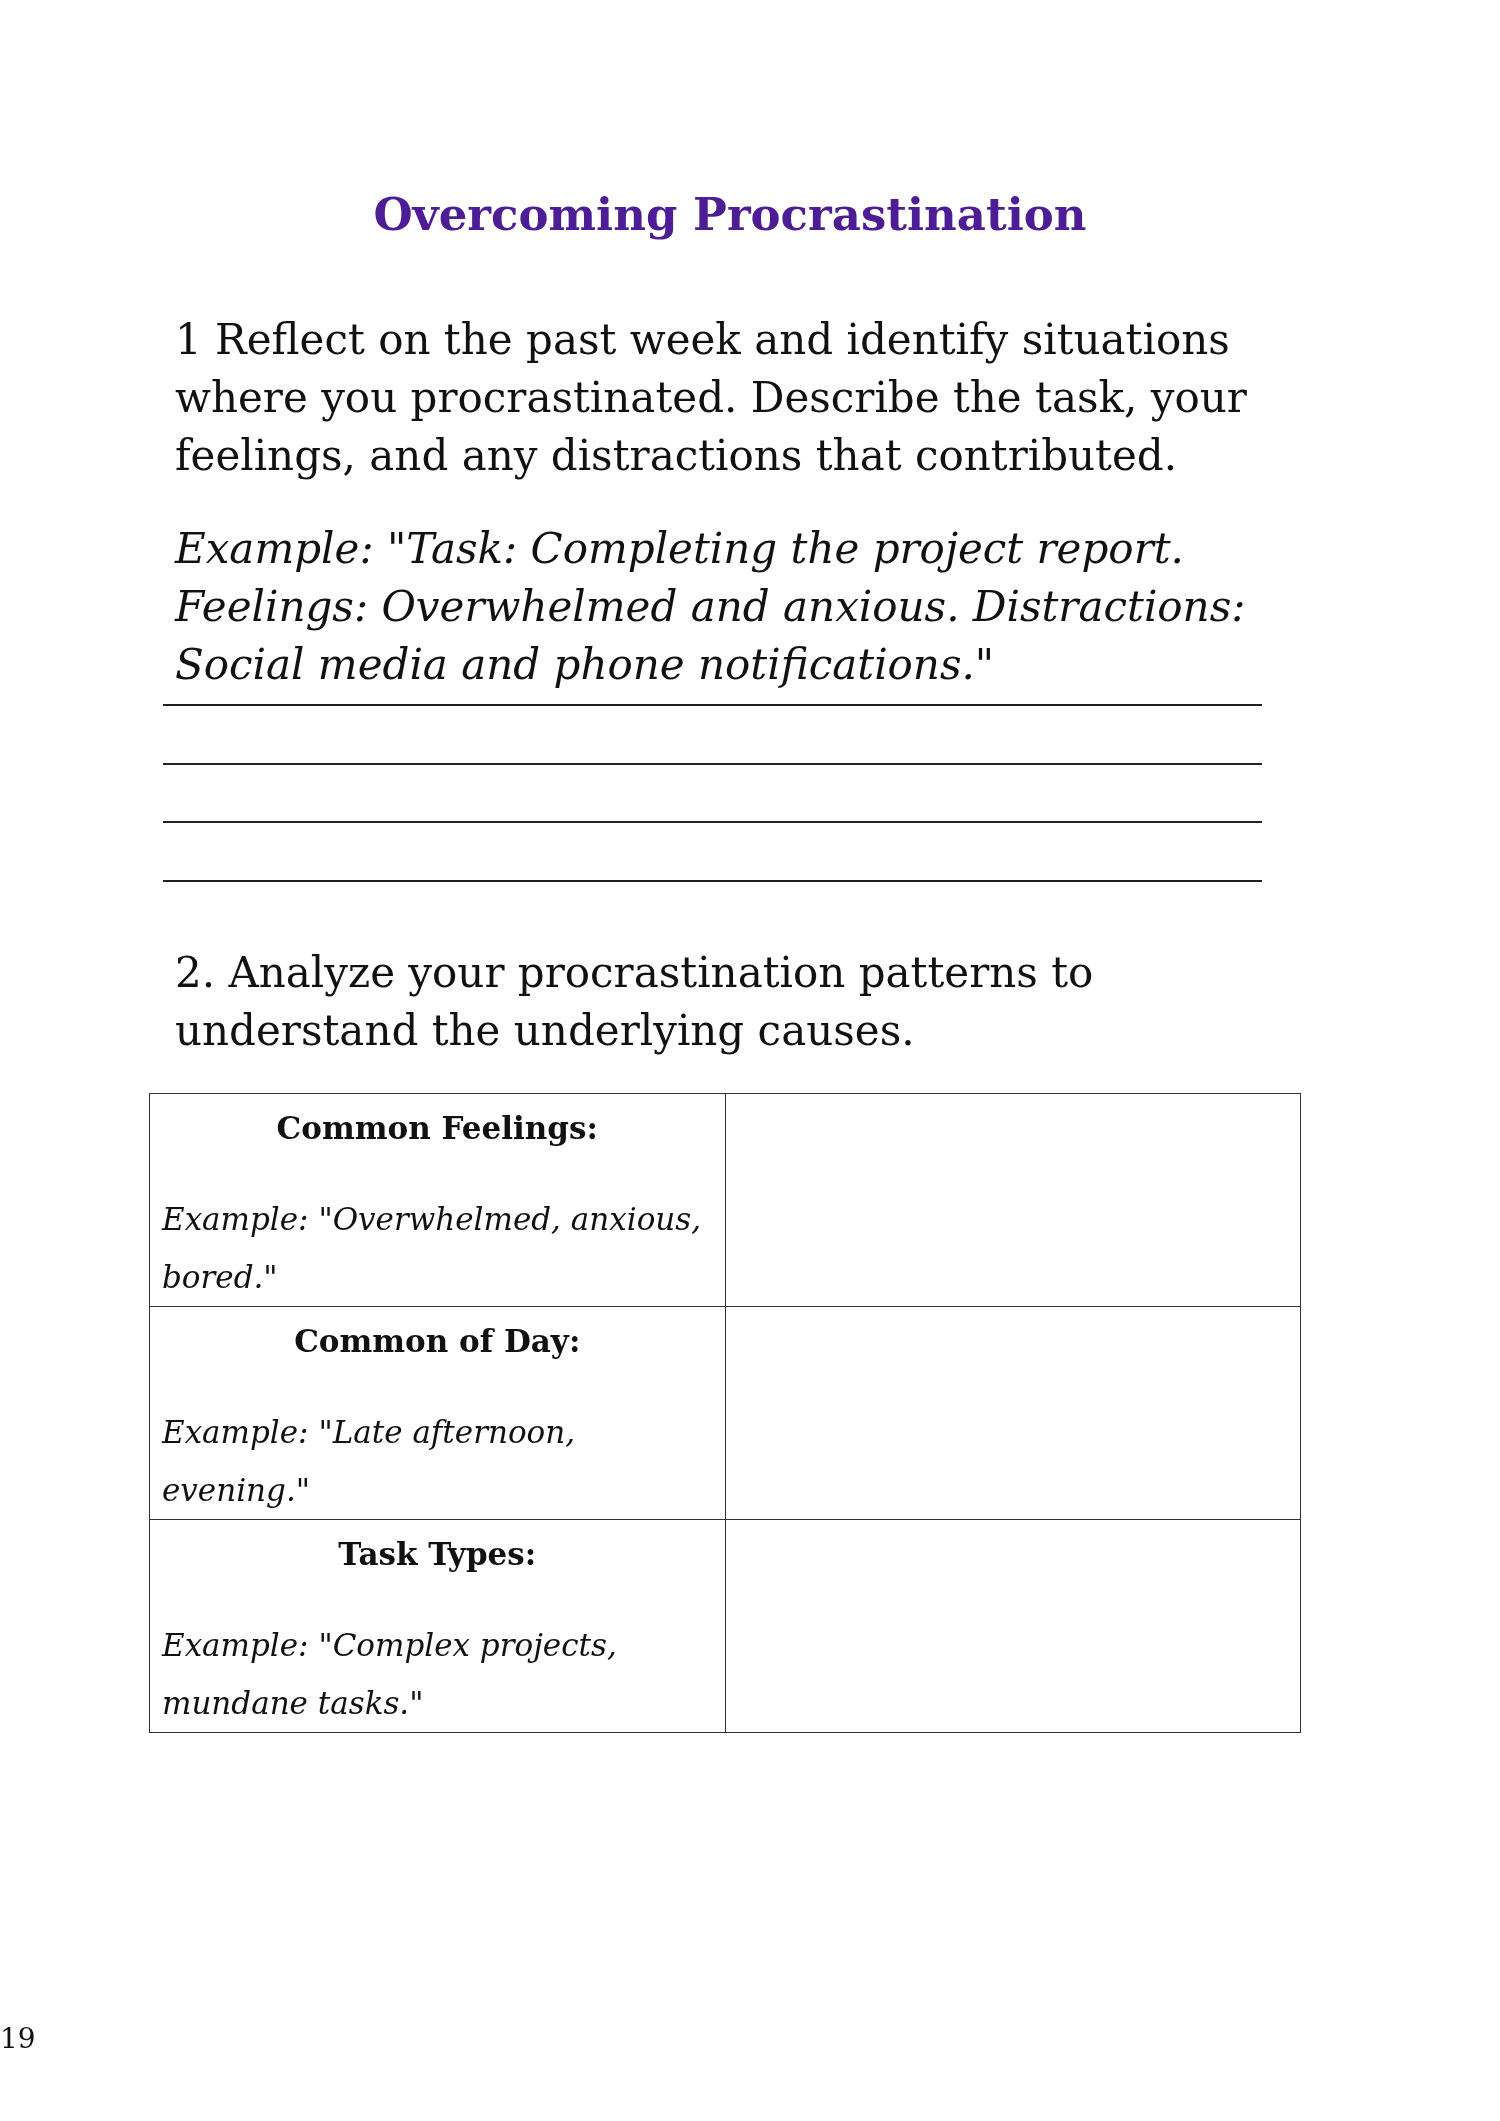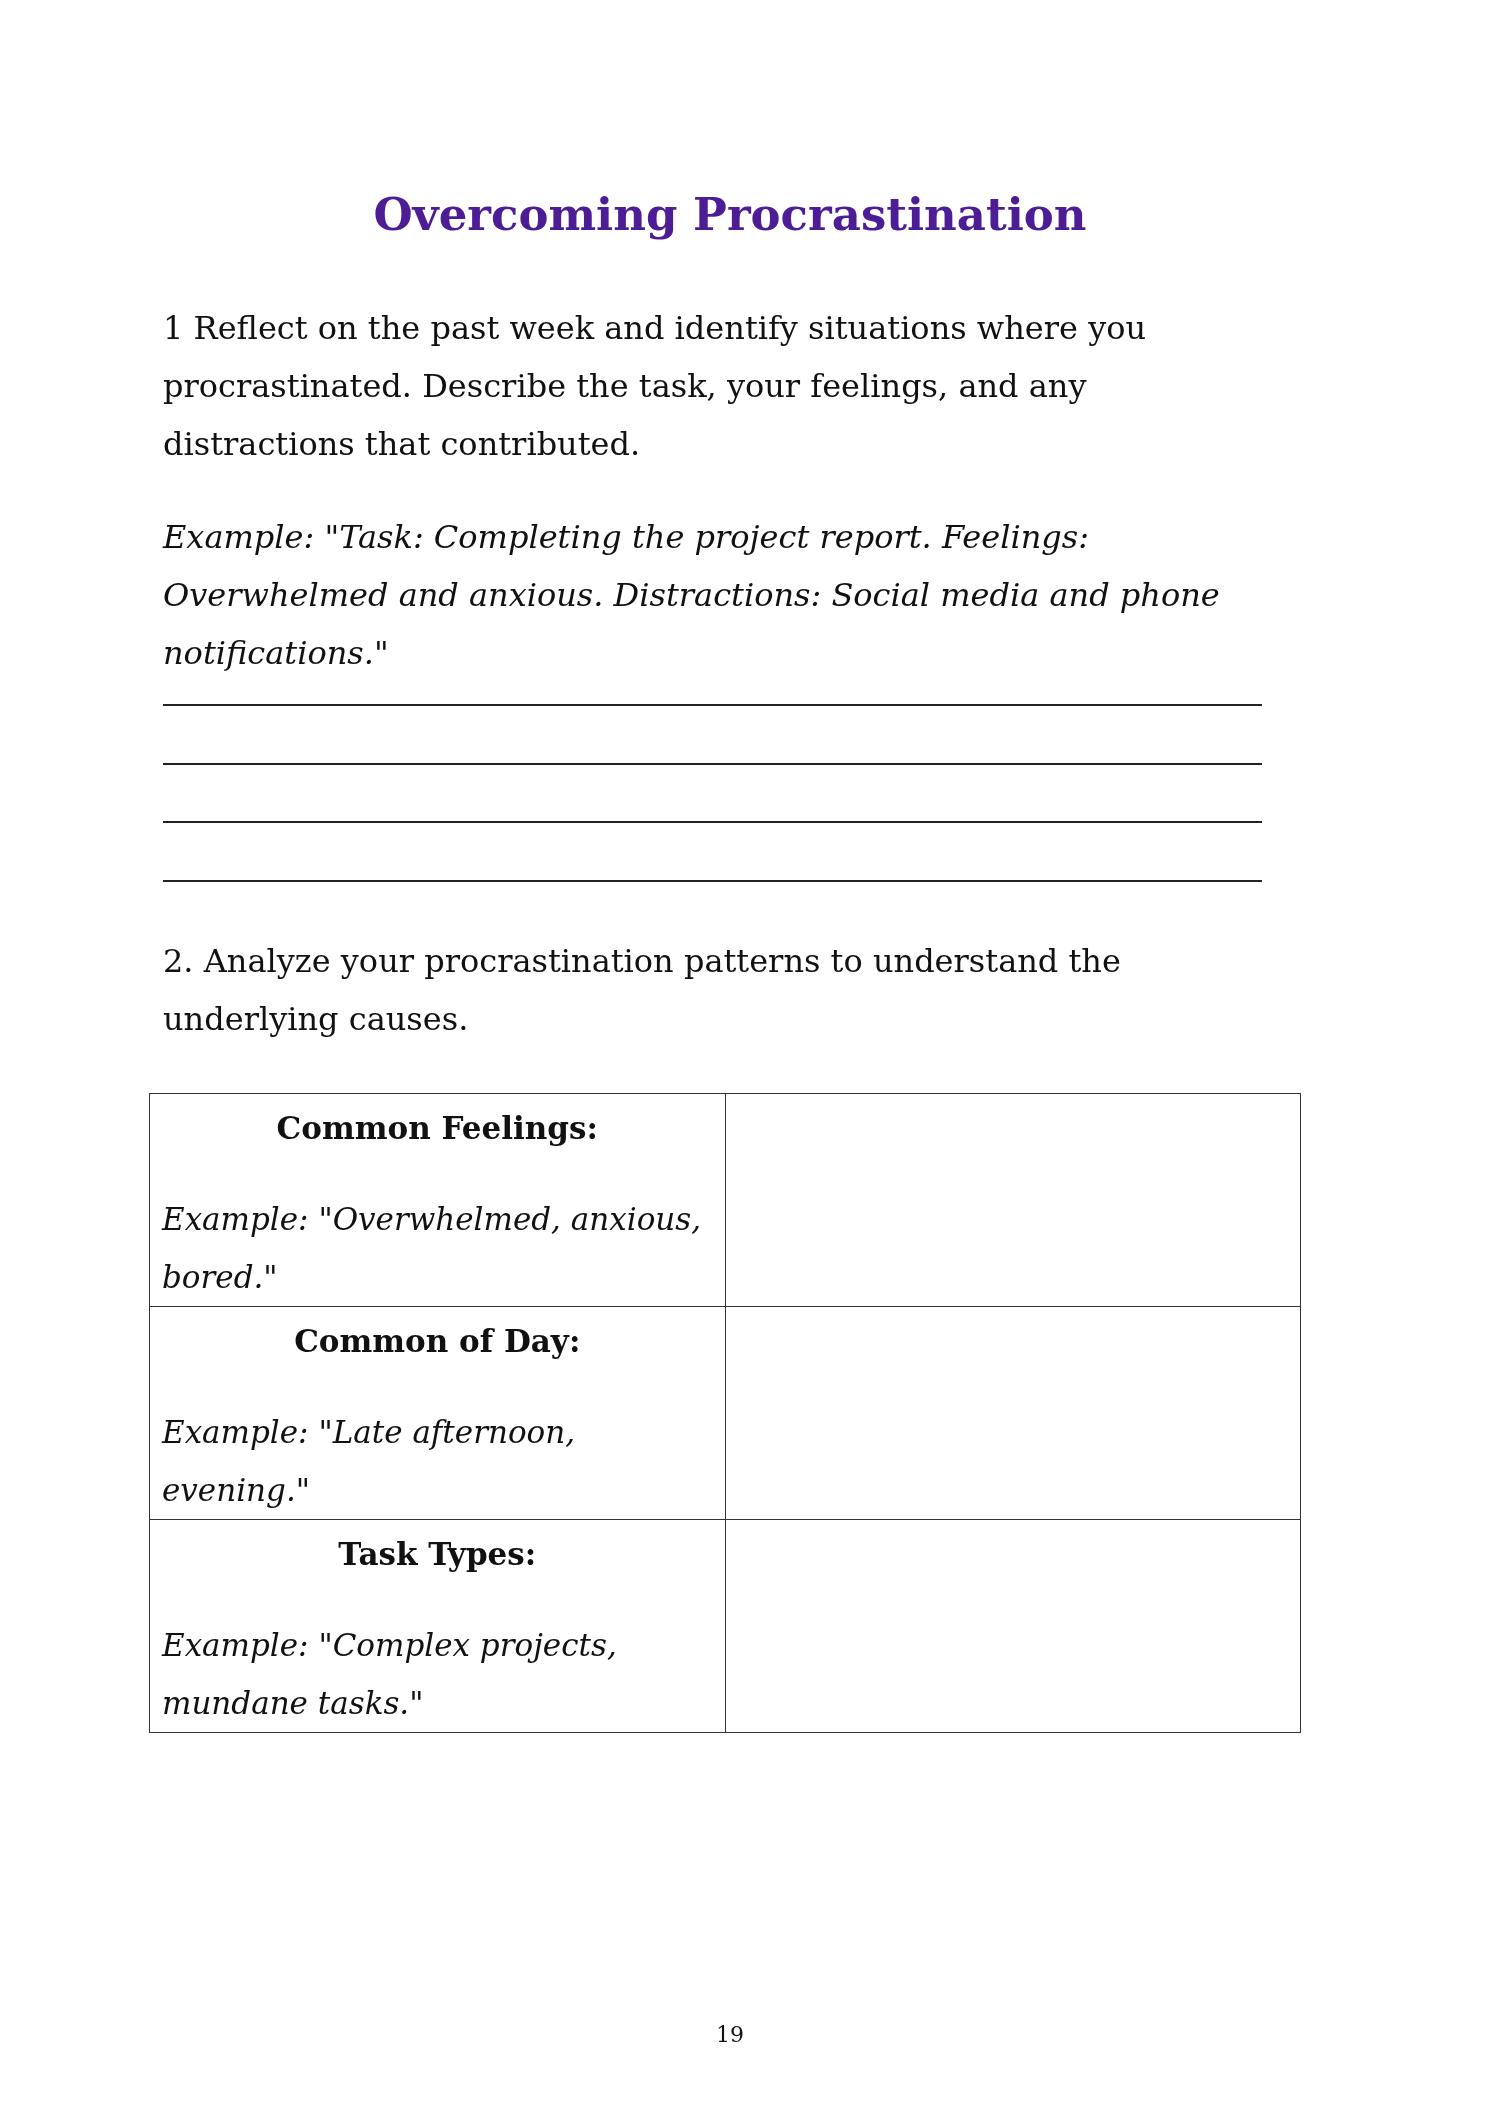--- a/index.html
+++ b/index.html
@@ -1,29 +1,29 @@
 <!DOCTYPE html>
 <html><head>
 <meta charset="utf-8">
 <style>
   html, body { margin: 0; padding: 0; background: #ffffff; }
   body { width: 1500px; height: 2121px; position: relative; font-family: "DejaVu Serif", "Liberation Serif", serif; color: #111; }
   .title { position: absolute; top: 188px; left: 0; width: 1460px; text-align: center; font-size: 45px; font-weight: bold; color: #4c1d95; margin: 0; }
-  .para { position: absolute; left: 163px; width: 1120px; font-size: 32px; line-height: 58px; margin: 0; }
+  .para { position: absolute; left: 163px; width: 1120px; font-size: 42px; line-height: 58px; margin: 12px; }
   .p1 { top: 299px; }
   .p1ex { top: 508px; font-style: italic; }
   .lines { position: absolute; left: 163px; width: 1099px; top: 704px; }
   .lines .line { height: 58.7px; border-bottom: 2px solid #222; box-sizing: border-box; }
   .lines .line:first-child { height: 1px; margin-top: 0; }
   .p2 { top: 932px; }
   table.pat { position: absolute; left: 149px; top: 1093px; width: 1152px; border-collapse: collapse; }
   table.pat td { border: 1.5px solid #333; height: 209px; vertical-align: top; width: 50%; padding: 0 12px; box-sizing: border-box; }
   .cat { font-weight: bold; font-size: 31px; text-align: center; line-height: 44px; margin-top: 12px; }
   .ex { font-style: italic; font-size: 31px; line-height: 58px; margin-top: 40px; }
-  .pageno { position: absolute; top: 2022px; left: 0; width: 1460px; text-align: center; font-size: 22px; }
+  .pageno { position: absolute; top: 2022px; left: 0; width: 1460px; font-size: 28px; }
 </style>
 </head>
 <body>
 
 <h1 class="title">Overcoming Procrastination</h1>
 
 <p class="para p1">1 Reflect on the past week and identify situations where you procrastinated. Describe the task, your feelings, and any distractions that contributed.</p>
 <p class="para p1ex">Example: "Task: Completing the project report. Feelings: Overwhelmed and anxious. Distractions: Social media and phone notifications."</p>
 
 <div class="lines">

